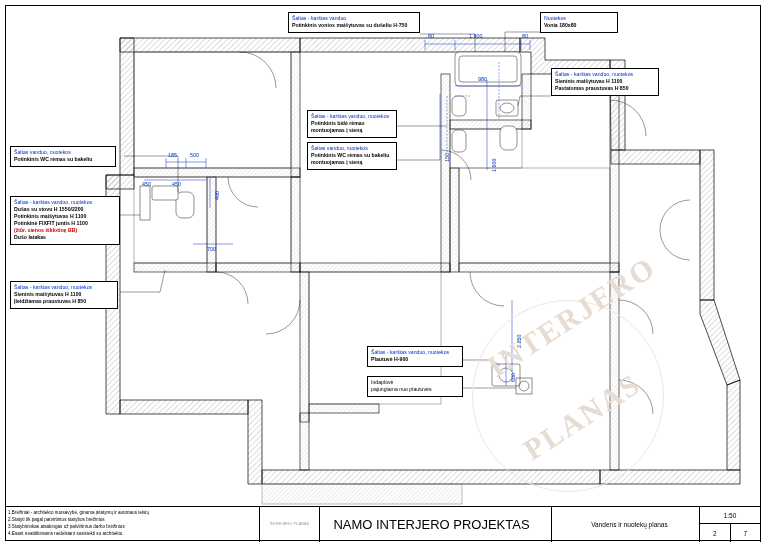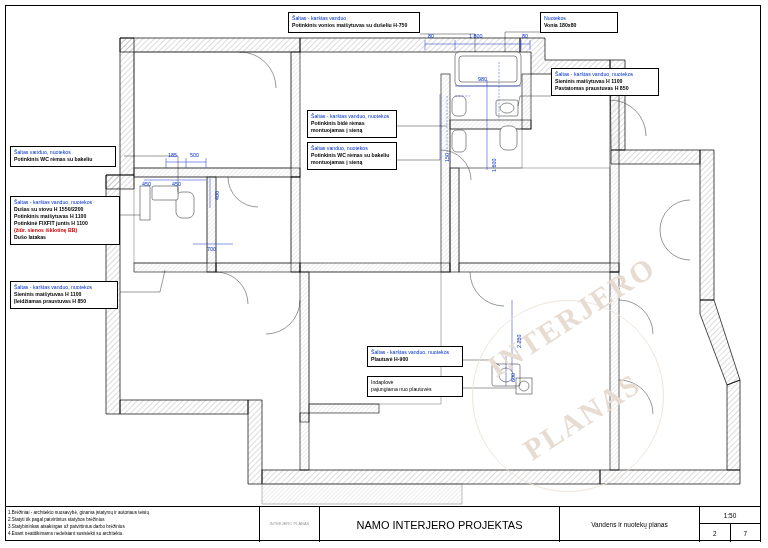--- a/index.html
+++ b/index.html
@@ -29,21 +29,21 @@
   .wm1{left:475px;top:300px;font-size:30px;transform:rotate(-33deg);}
   .wm2{left:516px;top:400px;font-size:30px;transform:rotate(-33deg);}
   .wmcircle{position:absolute;left:472px;top:300px;width:190px;height:190px;border:1px solid #efe6dc;border-radius:50%;}
 
   
   .tb{position:absolute;left:5px;top:506px;width:756px;height:35px;border-top:1px solid #000;box-sizing:border-box;}
   .tb .cell{position:absolute;top:0;height:35px;box-sizing:border-box;border-right:1px solid #000;}
   .tb-notes{left:0;width:255px;padding:2px 3px;font-size:4.6px;line-height:1.55;}
   .tb-logo{left:255px;width:60px;display:flex;align-items:center;justify-content:center;}
   .tb-logo span{font-size:4px;color:#999;text-align:center;line-height:1.2;}
-  .tb-project{left:315px;width:240px;display:flex;align-items:center;justify-content:center;font-size:11px;}
+  .tb-project{left:307px;width:240px;display:flex;align-items:center;justify-content:center;font-size:13px;}
   .tb-sheetname{left:555px;width:140px;display:flex;align-items:center;justify-content:center;font-size:6.5px;}
   .tb-scale{left:695px;width:61px;border-right:none;}
   .tb-scale .top{height:17px;border-bottom:1px solid #000;display:flex;align-items:center;justify-content:center;font-size:6.5px;box-sizing:border-box;}
   .tb-scale .bot{height:18px;display:flex;box-sizing:border-box;}
   .tb-scale .bot div{flex:1;display:flex;align-items:center;justify-content:center;font-size:6.5px;}
   .tb-scale .bot .l{border-right:1px solid #000;}
 </style>
 </head>
 <body>
 

